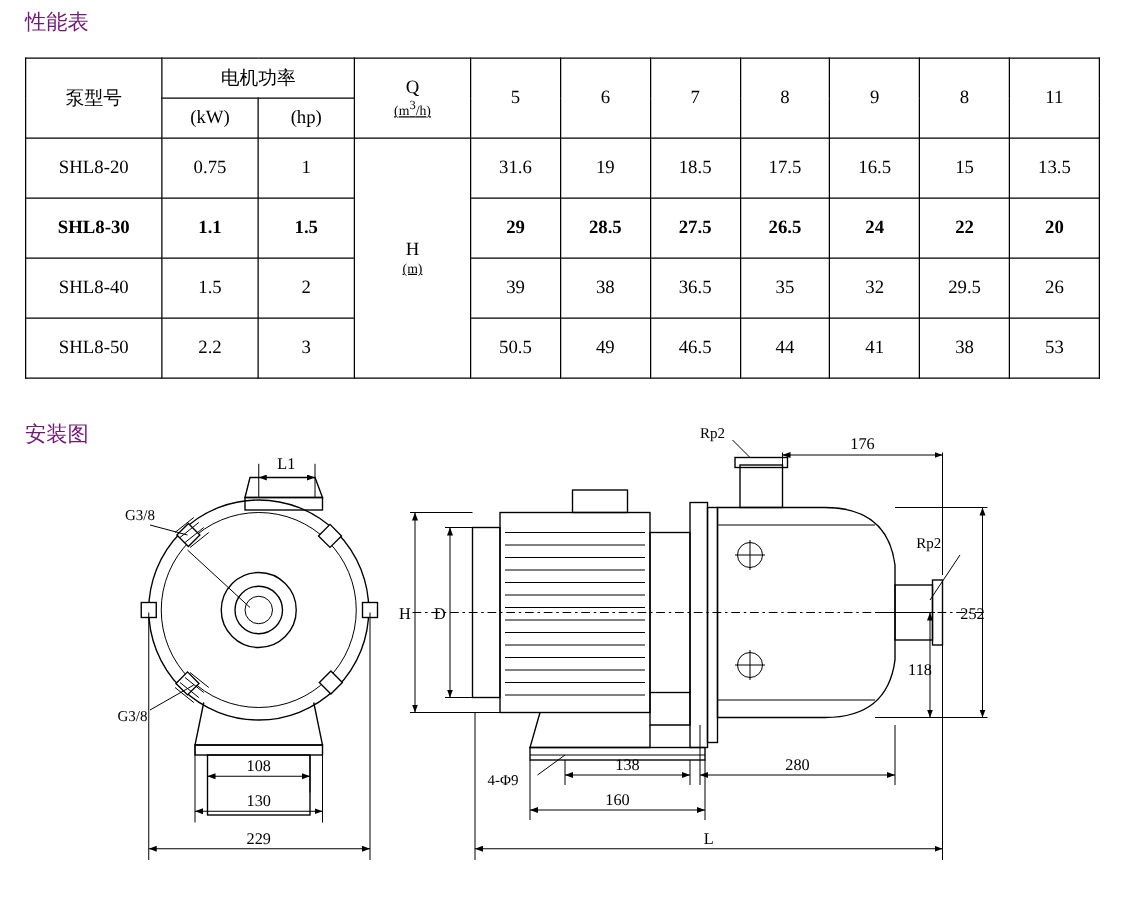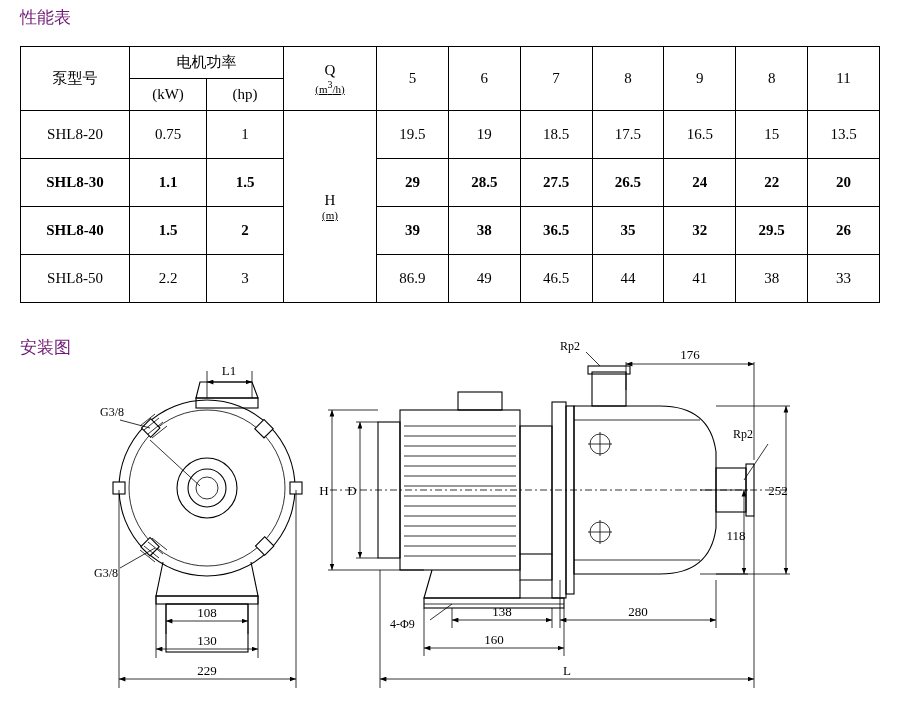--- a/index.html
+++ b/index.html
@@ -54,63 +54,63 @@
   </tr>
 
   <tr style="height:48px;margin-left:24px;">
     <td>SHL8-20</td>
     <td>0.75</td>
     <td>1</td>
     <td rowspan="4">
       <div>H</div>
       <div class="sub">(m)</div>
     </td>
-    <td>19.5</td>
+    <td>31.6</td>
     <td>19</td>
     <td>18.5</td>
     <td>17.5</td>
     <td>16.5</td>
     <td>15</td>
     <td>13.5</td>
   </tr>
   <tr style="height:48px;font-weight:bold;">
     <td>SHL8-30</td>
     <td>1.1</td>
     <td>1.5</td>
     <td>29</td>
     <td>28.5</td>
     <td>27.5</td>
     <td>26.5</td>
     <td>24</td>
     <td>22</td>
     <td>20</td>
   </tr>
-  <tr style="height:48px;font-weight:bold;">
+  <tr style="height:48px;">
     <td>SHL8-40</td>
     <td>1.5</td>
     <td>2</td>
     <td>39</td>
     <td>38</td>
     <td>36.5</td>
     <td>35</td>
     <td>32</td>
     <td>29.5</td>
     <td>26</td>
   </tr>
   <tr style="height:48px;">
     <td>SHL8-50</td>
     <td>2.2</td>
     <td>3</td>
-    <td>86.9</td>
+    <td>50.5</td>
     <td>49</td>
     <td>46.5</td>
     <td>44</td>
     <td>41</td>
     <td>38</td>
-    <td>33</td>
+    <td>53</td>
   </tr>
 </tbody>
   </table>
 
 <div id="install-title" class="sec-title">安装图</div>
 
 <div id="drawing">
 <svg width="900" height="381" viewBox="0 0 900 381" xmlns="http://www.w3.org/2000/svg">
   <defs>
     <marker id="ar" markerWidth="9" markerHeight="9" refX="8" refY="3" orient="auto">

